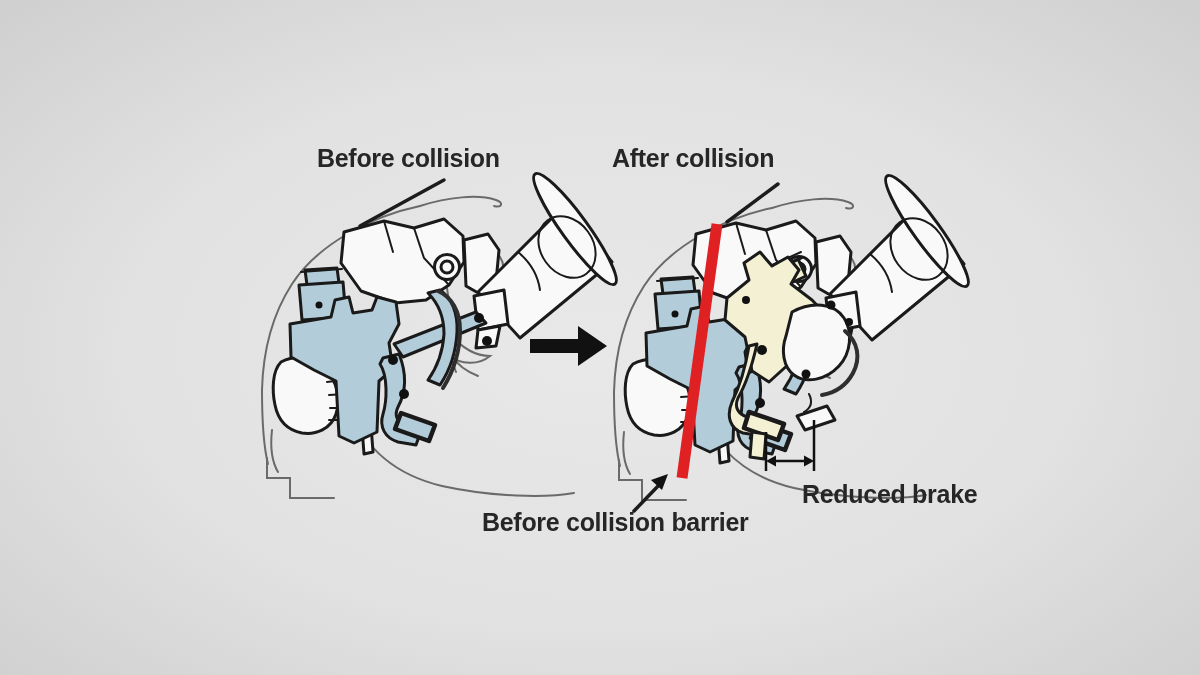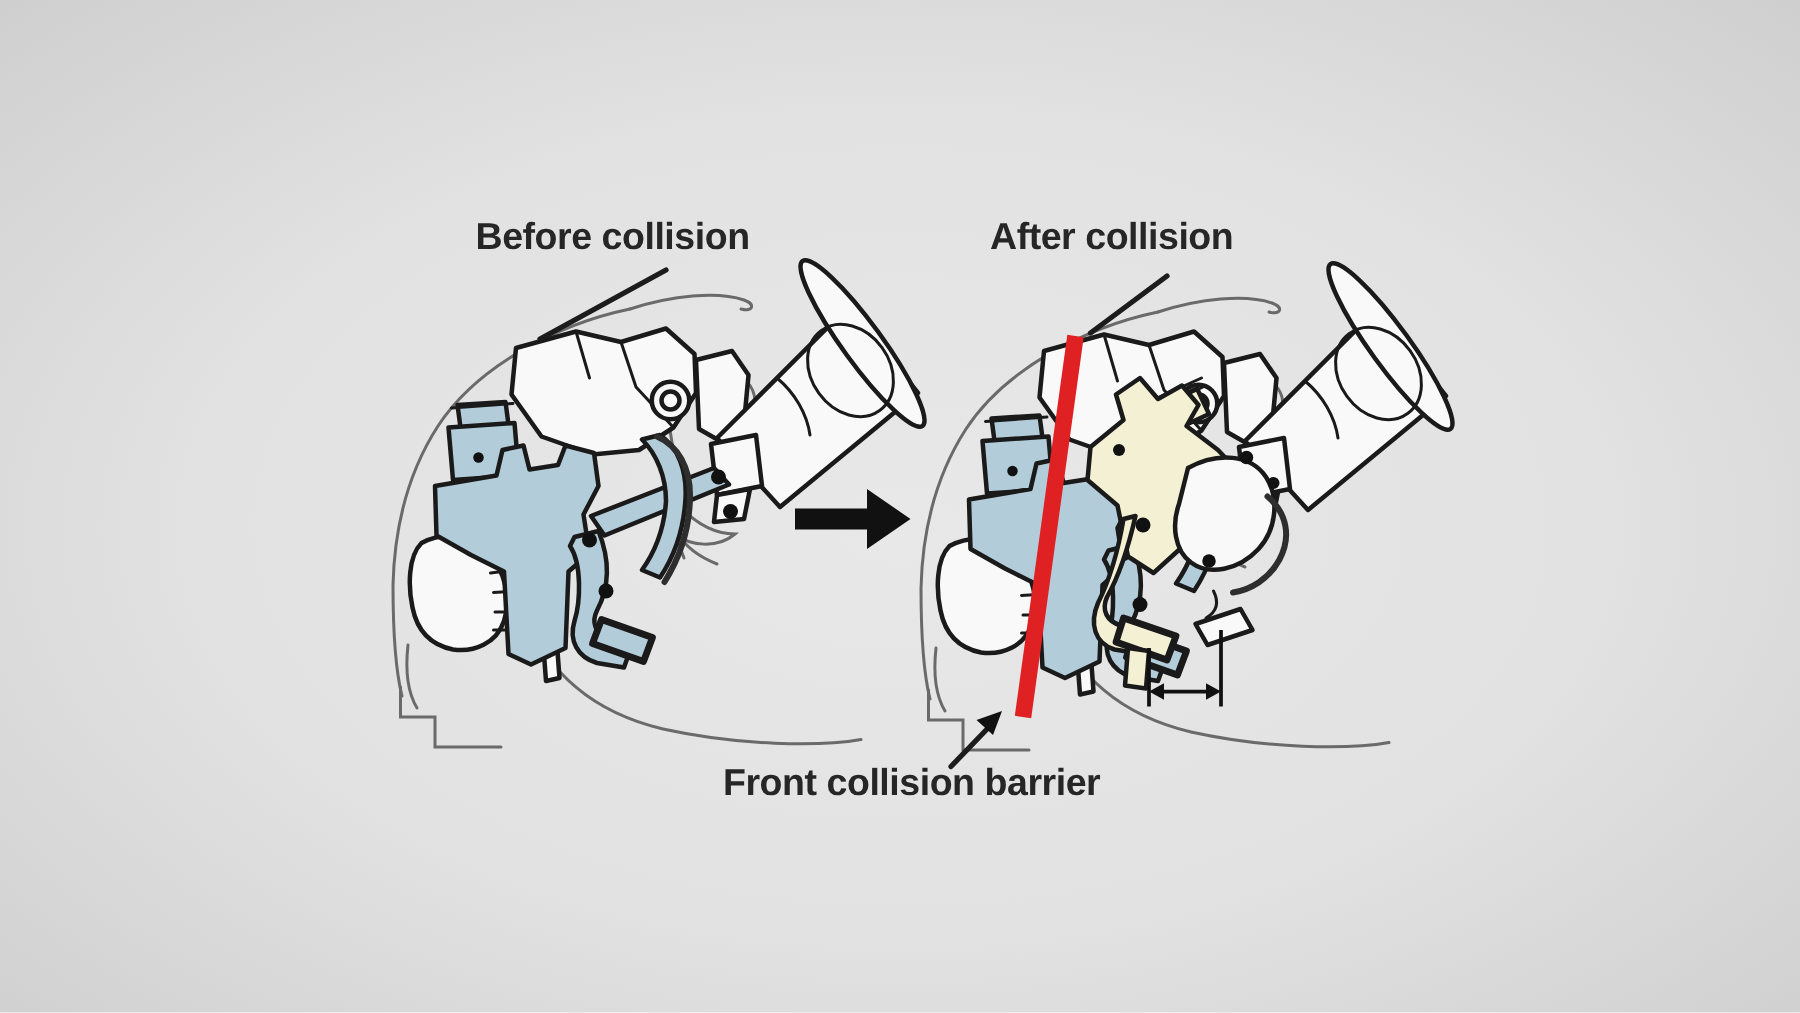--- a/index.html
+++ b/index.html
@@ -13,21 +13,21 @@
     position:relative;width:1200px;height:675px;overflow:hidden;
     background:radial-gradient(ellipse at 50% 52%, var(--background-center) 0%, #e2e2e2 55%, var(--background-edge) 100%);
     font-family:"Liberation Sans",sans-serif;
   }
   .stage svg{position:absolute;inset:0;}
   .label{
     position:absolute;font-weight:700;font-size:25px;line-height:1.26;
     color:var(--text);letter-spacing:-0.3px;white-space:nowrap;
   }
   #lbl-before{left:277px;top:143px;margin-left:40px;}
-  #lbl-after{left:660px;top:143px;text-align:right;}
+  #lbl-after{left:612px;top:143px;text-align:right;}
   #lbl-barrier{left:482px;top:507px;}
   #lbl-intrusion{left:802px;top:479px;}
 
   
   .ln-thin{stroke:var(--line-light);stroke-width:2;fill:none;stroke-linecap:round;}
   .ln-fold{stroke:var(--line-dark);stroke-width:2;fill:none;stroke-linecap:round;}
   .shape-w{fill:var(--component-white);stroke:var(--line-dark);stroke-width:3;stroke-linejoin:round;}
   .shape-blue{fill:var(--component-blue);stroke:var(--line-dark);stroke-width:3;stroke-linejoin:round;}
   .shape-yellow{fill:var(--deformed-yellow);stroke:var(--line-dark);stroke-width:3;stroke-linejoin:round;}
   .pad{stroke-width:4.5;}
@@ -145,16 +145,17 @@
 
       <g>
         <path class="leader" d="M 634,511 L 660,484"></path>
         <polygon class="measfill" points="668,474 662,490 651,480"></polygon>
       </g>
     </g>
   </svg>
 
   <div class="label" id="lbl-before">Before collision</div>
   <div class="label" id="lbl-after">After collision</div>
-  <div class="label" id="lbl-barrier">Front collision barrier</div>
+  <div class="label" id="lbl-barrier">Before collision barrier</div>
   <div class="label" id="lbl-intrusion">
+    <div>Reduced brake</div>
   </div>
 </div>
 
 </body></html>

